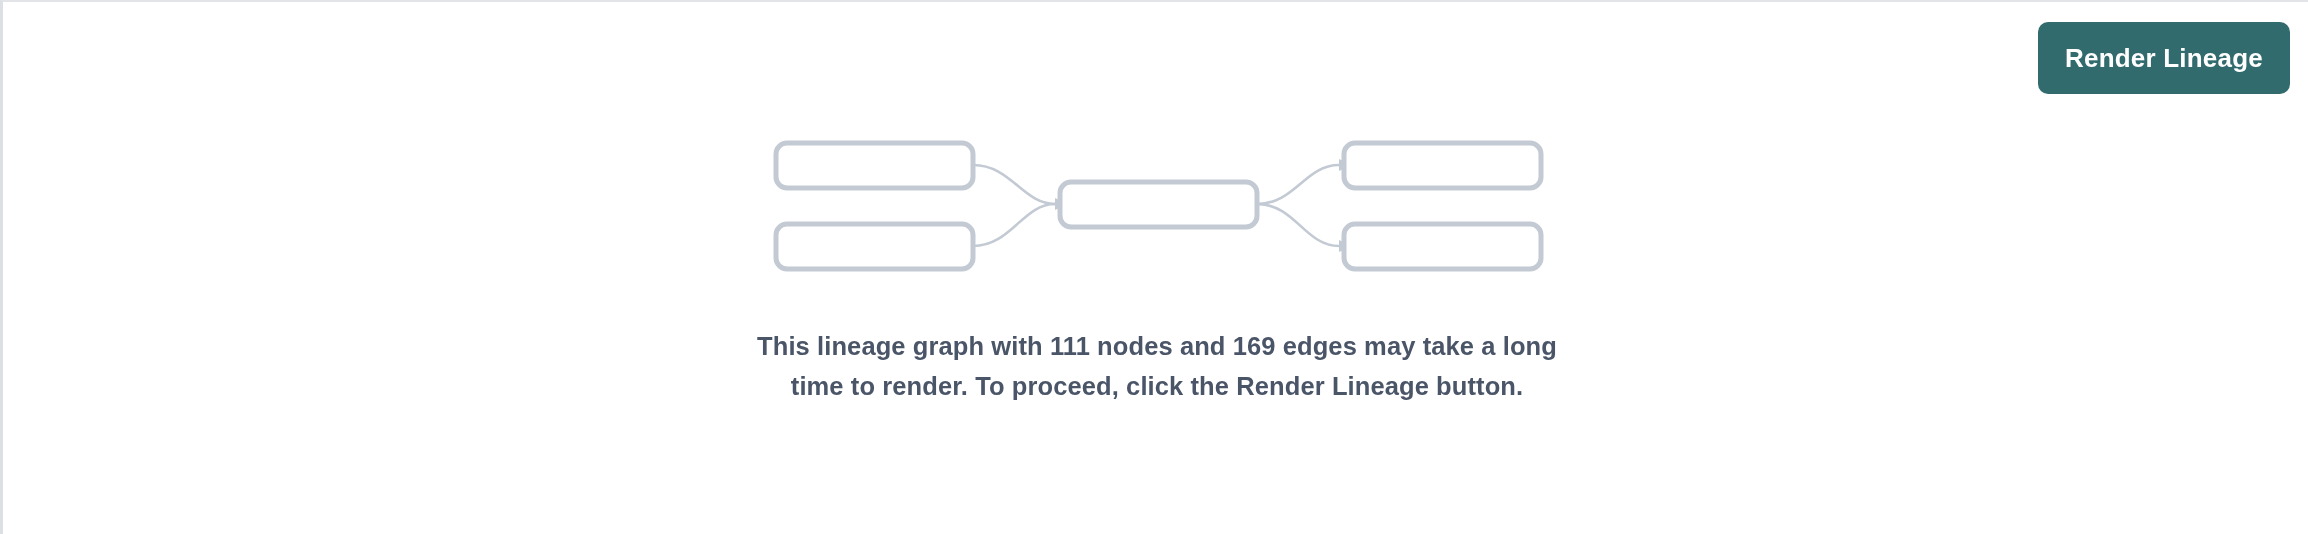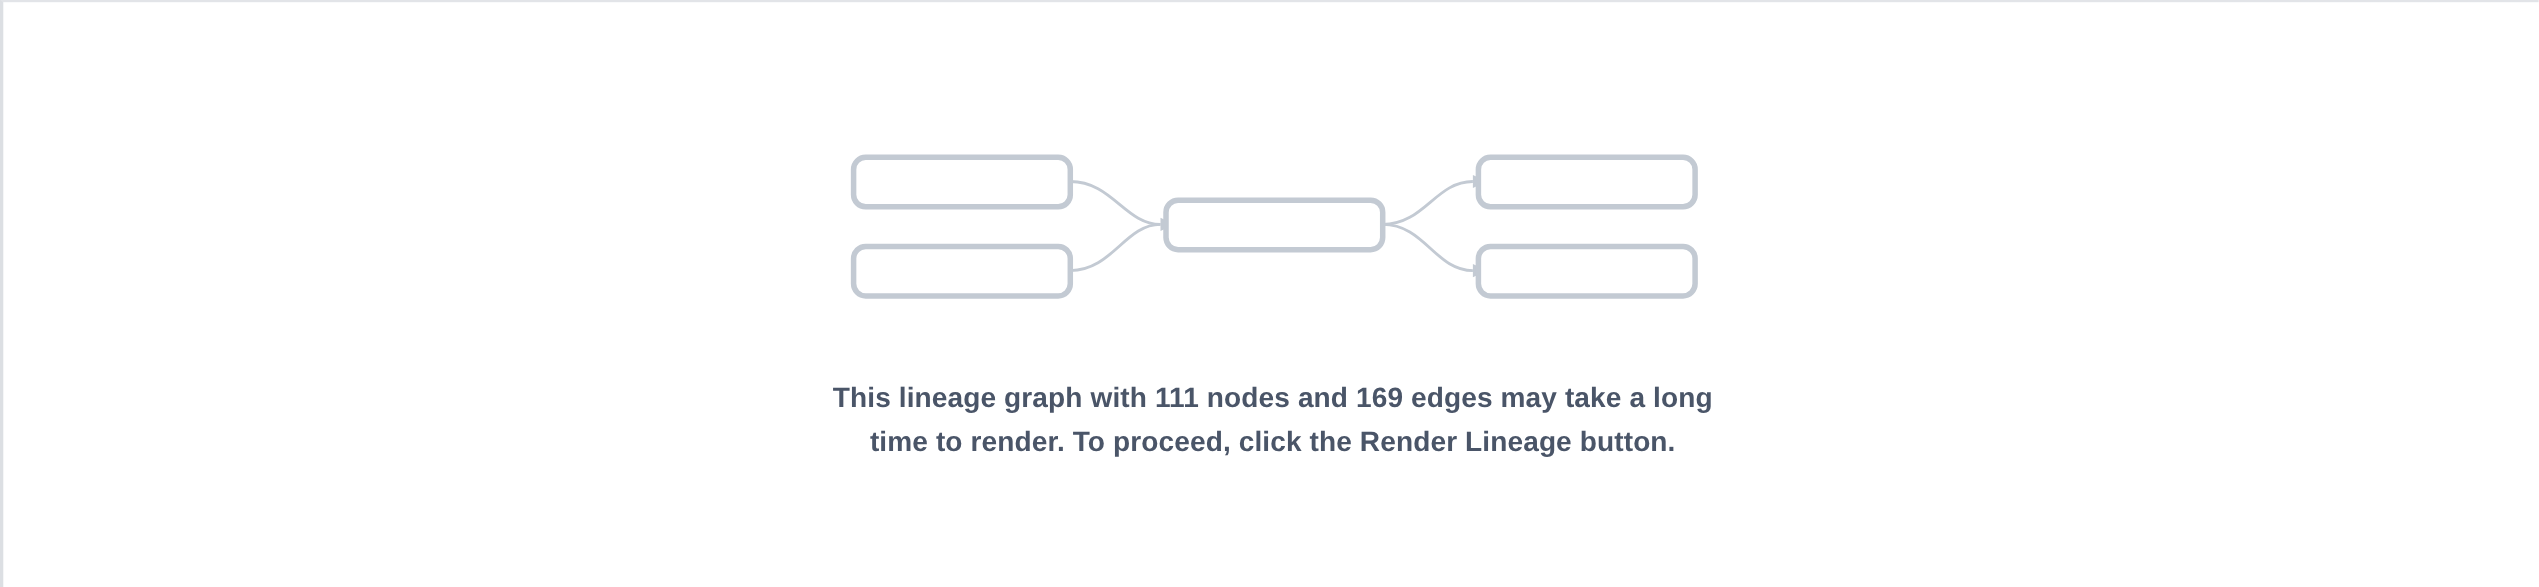--- a/index.html
+++ b/index.html
@@ -87,28 +87,28 @@
     left: 754px;
     top: 325px;
     width: 800px;
     text-align: center;
     font-family: "Liberation Sans", sans-serif;
     font-size: 25.5px;
     font-weight: bold;
     line-height: 1.55;
     color: #4a5568;
     letter-spacing: 0.1px;
-    margin-top: 16px;
   }
 </style>
 </head>
 <body>
 
 <div class="screen">
 
+  <button class="render-btn">Render Lineage</button>
 
   <div class="graph-wrap">
     <svg class="graph-svg" viewBox="0 0 830 170" xmlns="http://www.w3.org/2000/svg">
 
       <path class="edge-path" d="M 230,43 C 268,43 280,82 312,82"></path>
       <polygon class="edge-head" points="312,76 325,82 312,88"></polygon>
 
       <path class="edge-path" d="M 230,124 C 268,124 280,82 312,82"></path>
 
       <path class="edge-path" d="M 514,82 C 552,82 562,43 596,43"></path>

